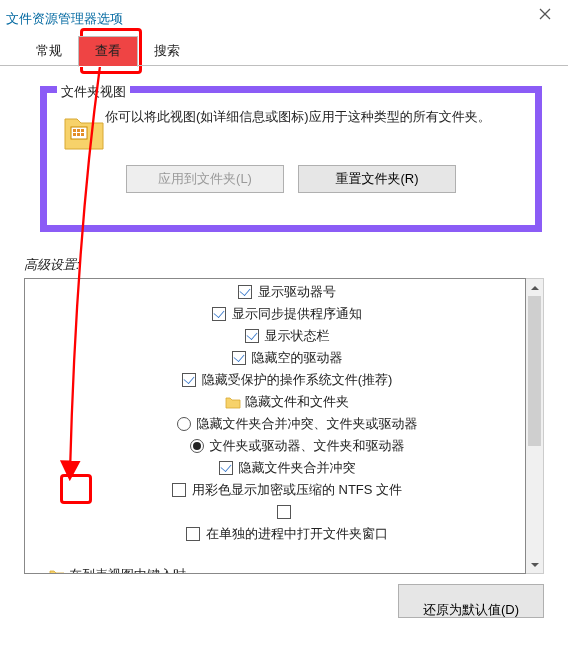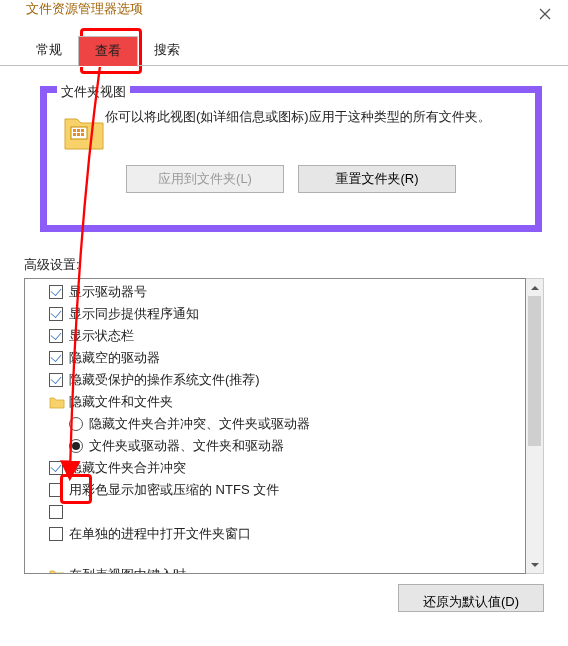--- a/index.html
+++ b/index.html
@@ -10,42 +10,41 @@
     font-family: "Microsoft YaHei", "Segoe UI", sans-serif;
     font-size: 13px;
     color: #222;
     background: #fff;
     overflow: hidden;
   }
 
   
   .titlebar {
     display: flex;
-    align-items: flex-start;
+    align-items: flex-end;
     height: 28px;
     padding: 0 0 0 6px;
-    color: #a16207;
+    color: #0369a1;
     font-size: 13px;
-    margin-left: 20px;
   }
   .titlebar .spacer { flex: 1; }
   .close-btn {
     width: 46px;
     height: 28px;
     display: flex;
     align-items: center;
     justify-content: center;
     color: #555;
   }
   .close-btn svg { width: 12px; height: 12px; stroke: #555; stroke-width: 1.3; }
 
   
   .tabs {
     display: flex;
-    align-items: flex-start;
+    align-items: center;
     height: 30px;
     margin: 8px 0 0 20px;
     position: relative;
   }
   .tab {
     padding: 5px 16px 6px 16px;
     color: #222;
     position: relative;
     z-index: 2;
     background: transparent;
@@ -116,20 +115,21 @@
     font-size: 13px;
     padding: 0;
   }
   .btn.disabled {
     color: #9a9a9a;
     background: #eeeeee;
   }
 
   .section-label {
     margin: 24px 4px 4px 4px;
+    font-style: italic;
   }
 
   
   .listbox-wrap {
     margin: 0 4px;
     height: 296px;
     display: flex;
   }
   .listbox {
     flex: 1;
@@ -163,20 +163,21 @@
     top: 0;
     height: 150px;
     background: #cfcfcf;
   }
 
   .tree-row {
     display: flex;
     align-items: center;
     height: 22px;
     white-space: nowrap;
+    justify-content: center;
   }
   .indent1 { padding-left: 24px; }
   .indent2 { padding-left: 44px; }
   .cb {
     width: 14px;
     height: 14px;
     border: 1px solid #555;
     margin-right: 6px;
     flex-shrink: 0;
     position: relative;
@@ -227,21 +228,21 @@
     justify-content: flex-end;
     margin: 10px 4px 0 0;
   }
   .btn2 {
     width: 146px;
     height: 28px;
     border: 1px solid #b0b0b0;
     background: #e6e6e6;
     font-family: inherit;
     font-size: 13px;
-    padding: 8px;
+    padding: 16px;
   }
 
   
   .anno {
     position: absolute;
     pointer-events: none;
   }
   .red-rect {
     border: 3px solid #ff0000;
     border-radius: 4px;

